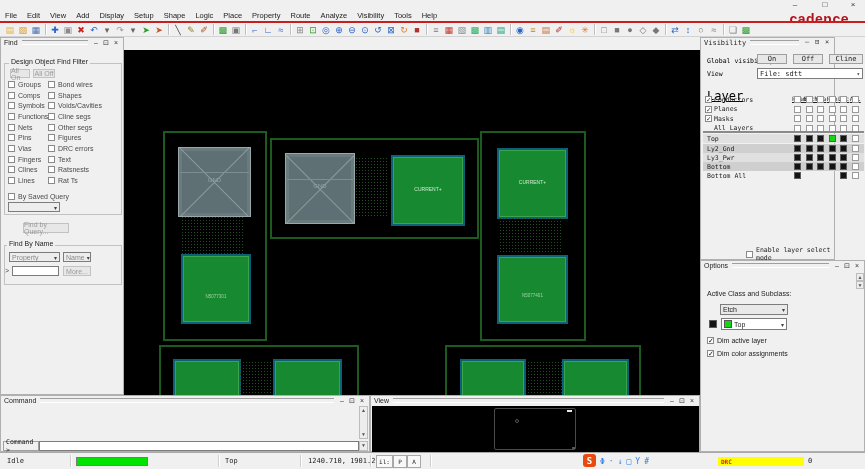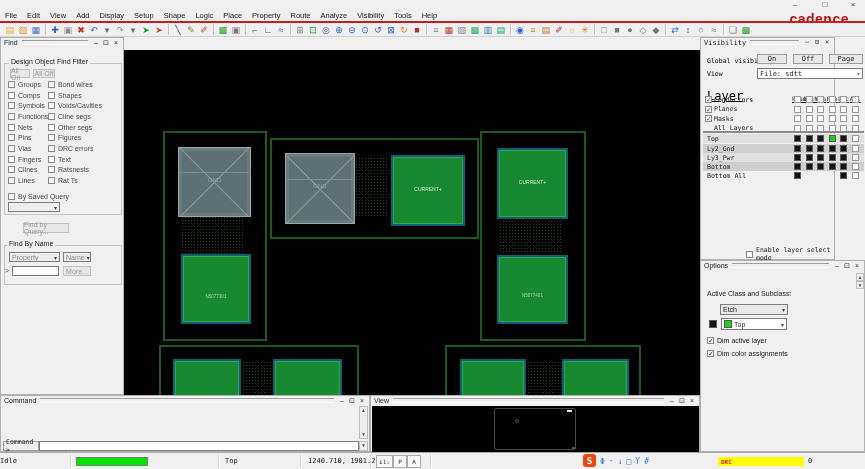--- a/index.html
+++ b/index.html
@@ -356,21 +356,21 @@
     <div class="ptitle">
       <span>Visibility</span>
         <span class="line"></span>
       <span class="pbtn">–</span>
       <span class="pbtn">⊡</span>
       <span class="pbtn">×</span>
     </div>
     <span class="a" style="left:6px;top:19px;font-size:6.5px">Global visibility</span>
     <div class="a btn" style="left:56px;top:16px;width:30px;height:10px">On</div>
     <div class="a btn" style="left:92px;top:16px;width:30px;height:10px">Off</div>
-    <div class="a btn" style="left:128px;top:16px;width:34px;height:10px">Page</div>
+    <div class="a btn" style="left:128px;top:16px;width:34px;height:10px">Cline</div>
     <span class="a" style="left:6px;top:32px;font-size:6.5px">View</span>
     <div class="a dd" style="left:56px;top:30px;width:106px;height:11px">
         <span>File: sdtt</span>
         <span class="arr">▾</span>
       </div>
     <span class="a" style="left:6px;top:51px;font-size:12px;text-decoration:underline">Layer</span>
     <div class="a" style="left:91px;top:48px;width:70px"><span class="colhdr">Plan</span><span class="colhdr">Etch</span><span class="colhdr">Via</span><span class="colhdr">Pin</span><span class="colhdr">Drc</span><span class="colhdr">All</span></div>
     <div class="a" style="left:4px;top:57px;width:158px">
         <div class="classrow">
         <span class="cb">✓</span>
@@ -517,21 +517,21 @@
     </div>
     <div class="a" style="left:1px;top:10px;width:327px;height:46px;background:#000;overflow:hidden">
       <div class="a" style="left:122px;top:2px;width:82px;height:42px;border:1px solid #4a4a4a;border-radius:2px"></div>
       <div class="a" style="left:195px;top:4px;width:5px;height:2px;background:#e8e8e8"></div>
       <div class="a" style="left:143px;top:13px;width:4px;height:4px;border:1px solid #555;border-radius:50%"></div>
       <div class="a" style="left:200px;top:41px;width:3px;height:2px;background:#555"></div>
     </div>
   </div>
 
   <div class="a statusbar">
-    <span class="a" style="left:0;top:4px">Idle</span>
+    <span class="a" style="left:7px;top:4px">Idle</span>
     <span class="ssep" style="left:70px"></span>
     <span class="a" style="left:76px;top:4px;width:72px;height:9px;background:#00e400;border:1px solid #7a7a7a"></span>
     <span class="ssep" style="left:218px"></span>
     <span class="a" style="left:225px;top:4px">Top</span>
     <span class="ssep" style="left:300px"></span>
     <span class="a" style="left:308px;top:4px">1240.710, 1901.200</span>
     <span class="ssep" style="left:370px"></span>
     <span class="sbtn" style="left:376px;top:2px;width:15px;height:11px">il:</span>
     <span class="sbtn" style="left:393px;top:2px;width:12px;height:11px">P</span>
     <span class="sbtn" style="left:407px;top:2px;width:12px;height:11px">A</span>

